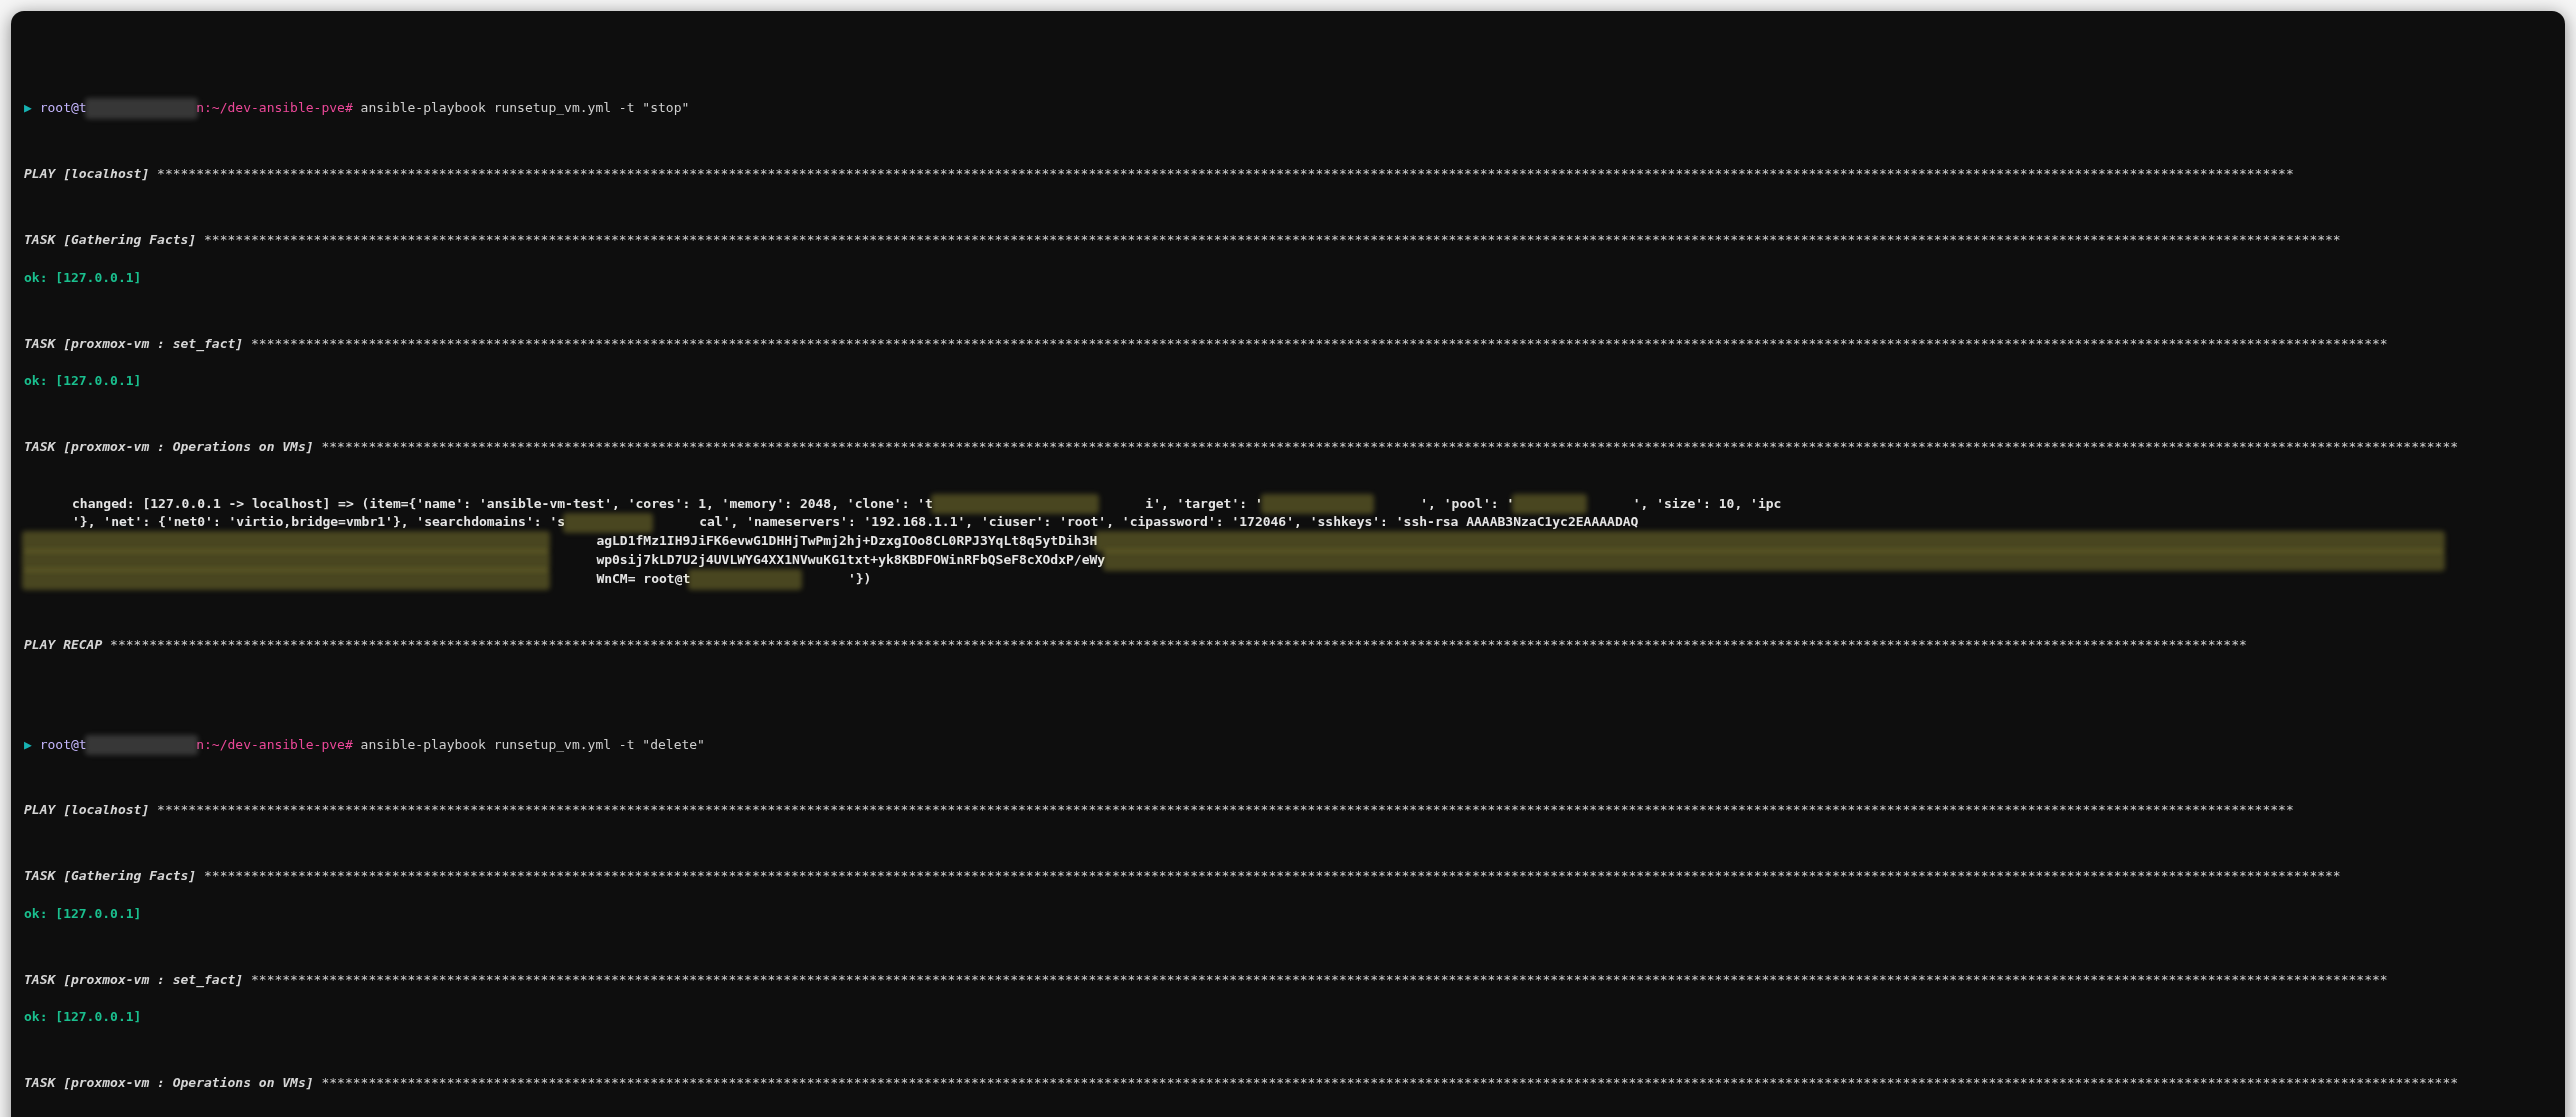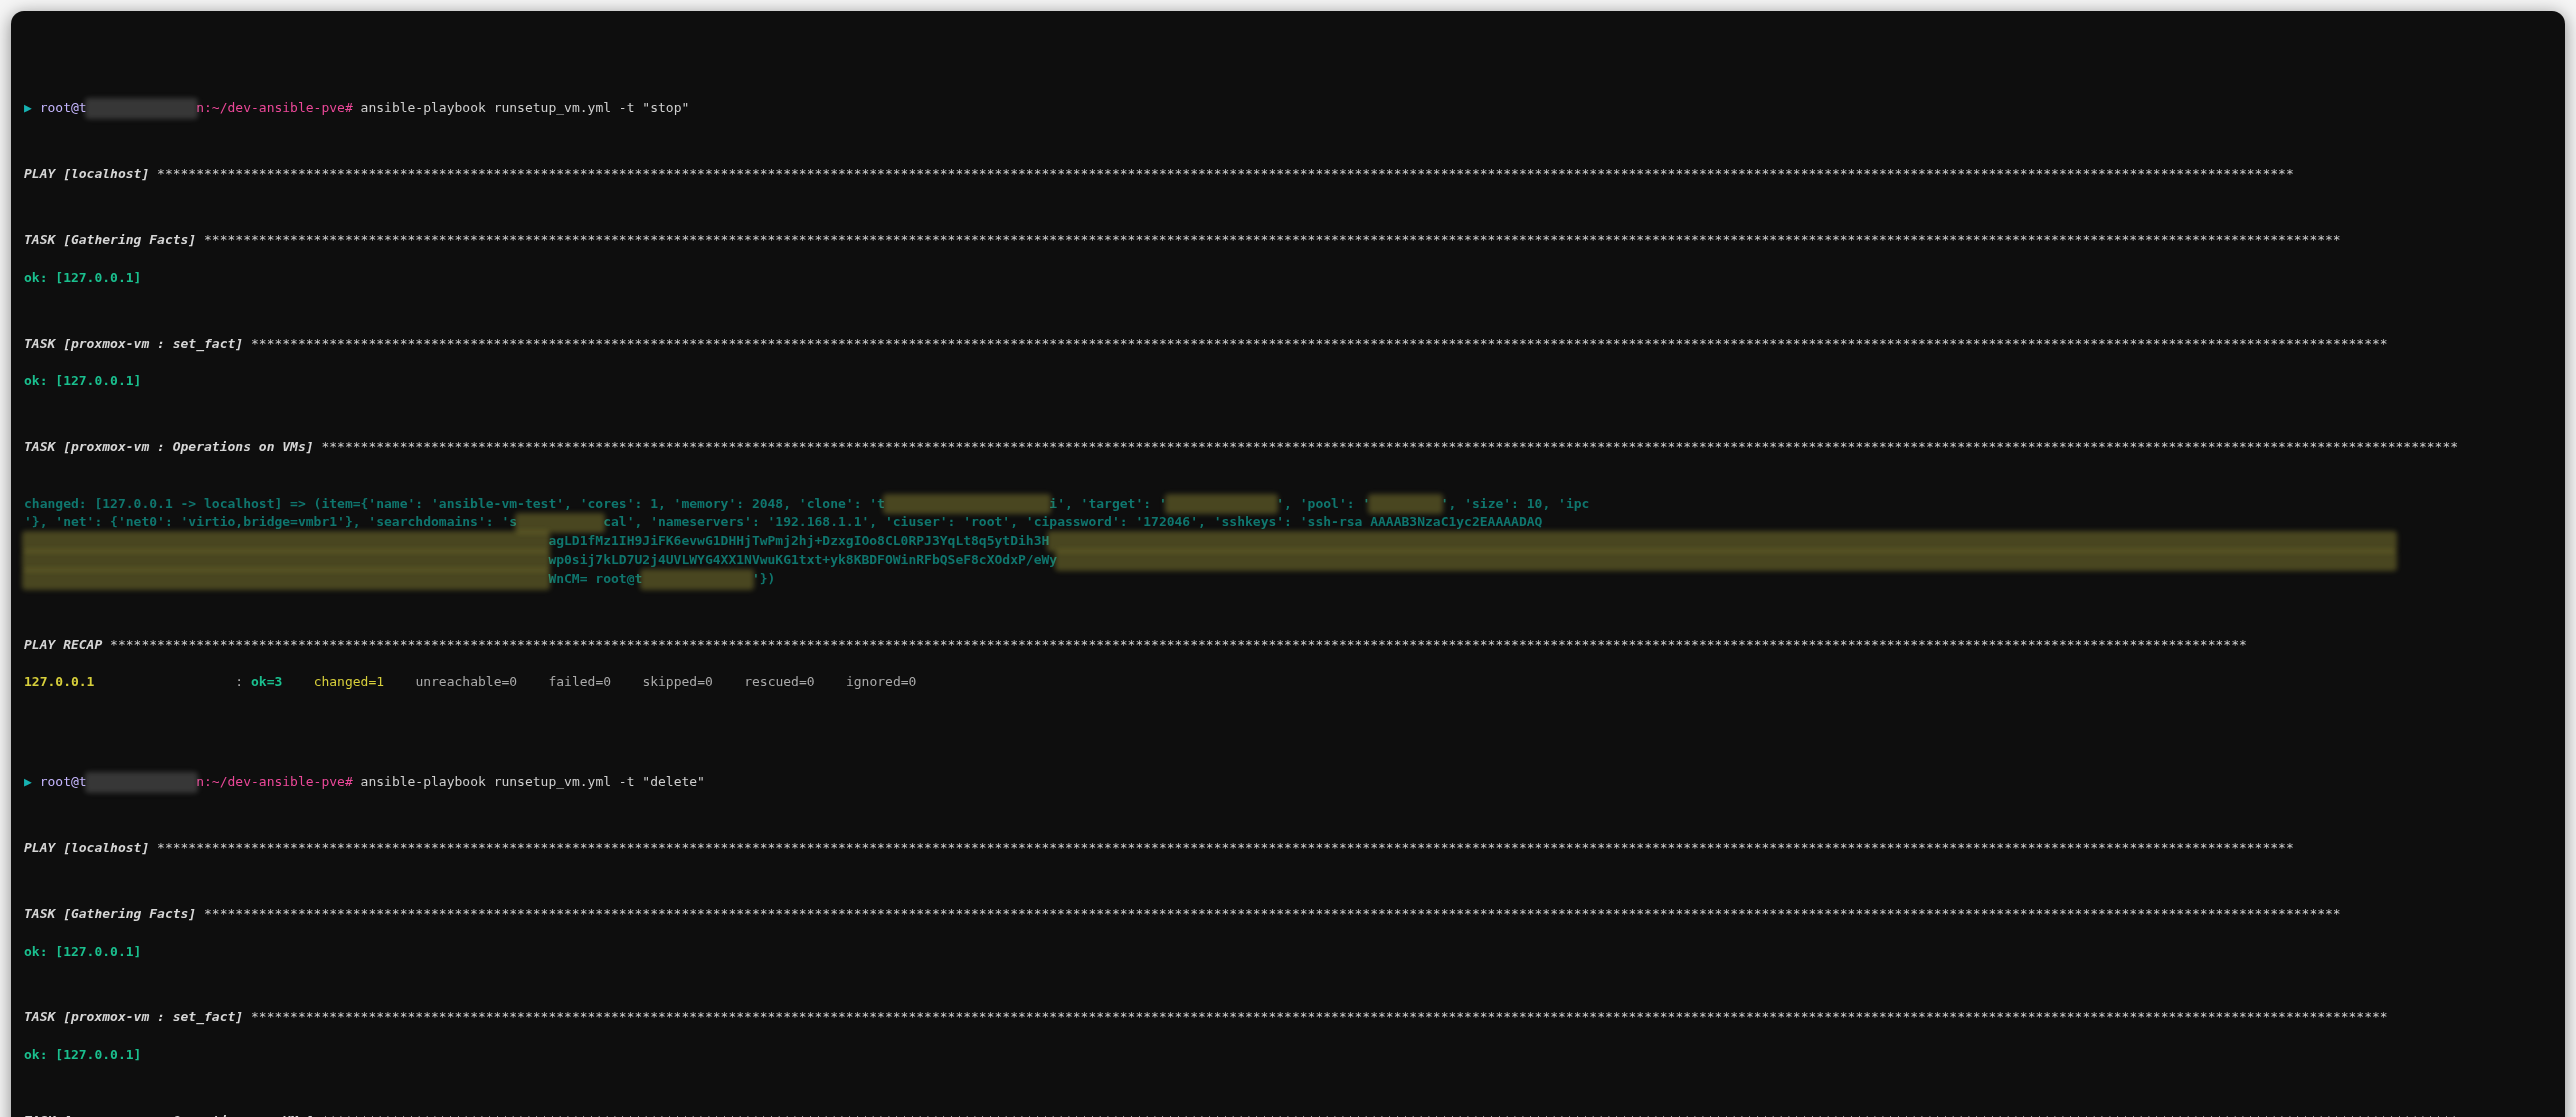--- a/index.html
+++ b/index.html
@@ -25,21 +25,21 @@
   .wrap { white-space: pre-wrap; word-break: break-all; }
   .green-arrow { color: #17b2b2; }
   .prompt-user  { color: #c4b5fd; }
   .prompt-path  { color: #ec4899; }
   .cmd          { color: #cfcfcf; }
 
   .section   { color: #d6d6d6; font-weight: 600; font-style: italic; }
   .stars     { color: #cfcfcf; }
 
   .ok     { color: #1abf8e; font-weight: 600; }
-  .changed{ color: #0f766e; font-weight: 600; }
+  .changed{ color: #e5e5e5; font-weight: 600; margin-left: 48px; }
   .yellow { color: #d7cf3b; }
   .ip     { color: #d7cf3b; font-weight: 600; }
   .dim    { color: #aaaaaa; }
 
   
   .redact {
     position: relative;
     display: inline-block;
     color: transparent;
     border-radius: 9px;
@@ -86,21 +86,20 @@
 
 <div class="block line"><span class="section">TASK [proxmox-vm : Operations on VMs]</span> <span class="stars">*********************************************************************************************************************************************************************************************************************************************************************************</span></div>
 
 <div class="wrap"><span class="changed">changed: [127.0.0.1 -&gt; localhost] =&gt; (item={'name': 'ansible-vm-test', 'cores': 1, 'memory': 2048, 'clone': 't</span><span class="redact">xxxxxxxxxxxxxxxxxxxxx</span><span class="changed">i', 'target': '</span><span class="redact">xxxxxxxxxxxxxx</span><span class="changed">', 'pool': '</span><span class="redact">xxxxxxxxx</span><span class="changed">', 'size': 10, 'ipc</span>
 <span class="changed">'}, 'net': {'net0': 'virtio,bridge=vmbr1'}, 'searchdomains': 's</span><span class="redact">xxxxxxxxxxx</span><span class="changed">cal', 'nameservers': '192.168.1.1', 'ciuser': 'root', 'cipassword': '172046', 'sshkeys': 'ssh-rsa AAAAB3NzaC1yc2EAAAADAQ</span>
 <span class="redact">xxxxxxxxxxxxxxxxxxxxxxxxxxxxxxxxxxxxxxxxxxxxxxxxxxxxxxxxxxxxxxxxxxx</span><span class="changed">agLD1fMz1IH9JiFK6evwG1DHHjTwPmj2hj+DzxgIOo8CL0RPJ3YqLt8q5ytDih3H</span><span class="redact">xxxxxxxxxxxxxxxxxxxxxxxxxxxxxxxxxxxxxxxxxxxxxxxxxxxxxxxxxxxxxxxxxxxxxxxxxxxxxxxxxxxxxxxxxxxxxxxxxxxxxxxxxxxxxxxxxxxxxxxxxxxxxxxxxxxxxxxxxxxxxxxxxxxxxxxxxxxxxxxxxxxxxxxxxxxx</span>
 <span class="redact">xxxxxxxxxxxxxxxxxxxxxxxxxxxxxxxxxxxxxxxxxxxxxxxxxxxxxxxxxxxxxxxxxxx</span><span class="changed">wp0sij7kLD7U2j4UVLWYG4XX1NVwuKG1txt+yk8KBDFOWinRFbQSeF8cXOdxP/eWy</span><span class="redact">xxxxxxxxxxxxxxxxxxxxxxxxxxxxxxxxxxxxxxxxxxxxxxxxxxxxxxxxxxxxxxxxxxxxxxxxxxxxxxxxxxxxxxxxxxxxxxxxxxxxxxxxxxxxxxxxxxxxxxxxxxxxxxxxxxxxxxxxxxxxxxxxxxxxxxxxxxxxxxxxxxxxxxxxxxx</span>
 <span class="redact">xxxxxxxxxxxxxxxxxxxxxxxxxxxxxxxxxxxxxxxxxxxxxxxxxxxxxxxxxxxxxxxxxxx</span><span class="changed">WnCM= root@t</span><span class="redact">xxxxxxxxxxxxxx</span><span class="changed">'})</span></div>
 
 <div class="block line"><span class="section">PLAY RECAP</span> <span class="stars">*********************************************************************************************************************************************************************************************************************************************************************************</span></div>
-<div class="line"><span class="ip">127.0.0.1</span><span class="dim">                  :</span> <span class="ok">ok=3</span>    <span class="yellow">changed=1</span>    <span class="dim">unreachable=0</span>    <span class="dim">failed=0</span>    <span class="dim">skipped=0</span>    <span class="dim">rescued=0</span>    <span class="dim">ignored=0</span></div>
 
 
 
 <div class="line" style="margin-top:5.6px"><span class="green-arrow">▶</span> <span class="prompt-user">root@t</span><span class="redact-grey">xxxxxxxxxxxxxx</span><span class="prompt-path">n:~/dev-ansible-pve#</span> <span class="cmd">ansible-playbook runsetup_vm.yml -t "delete"</span></div>
 
 <div class="block line"><span class="section">PLAY [localhost]</span> <span class="stars">*********************************************************************************************************************************************************************************************************************************************************************************</span></div>
 
 <div class="block line"><span class="section">TASK [Gathering Facts]</span> <span class="stars">*********************************************************************************************************************************************************************************************************************************************************************************</span></div>
 <div class="line ok">ok: [127.0.0.1]</div>
 

